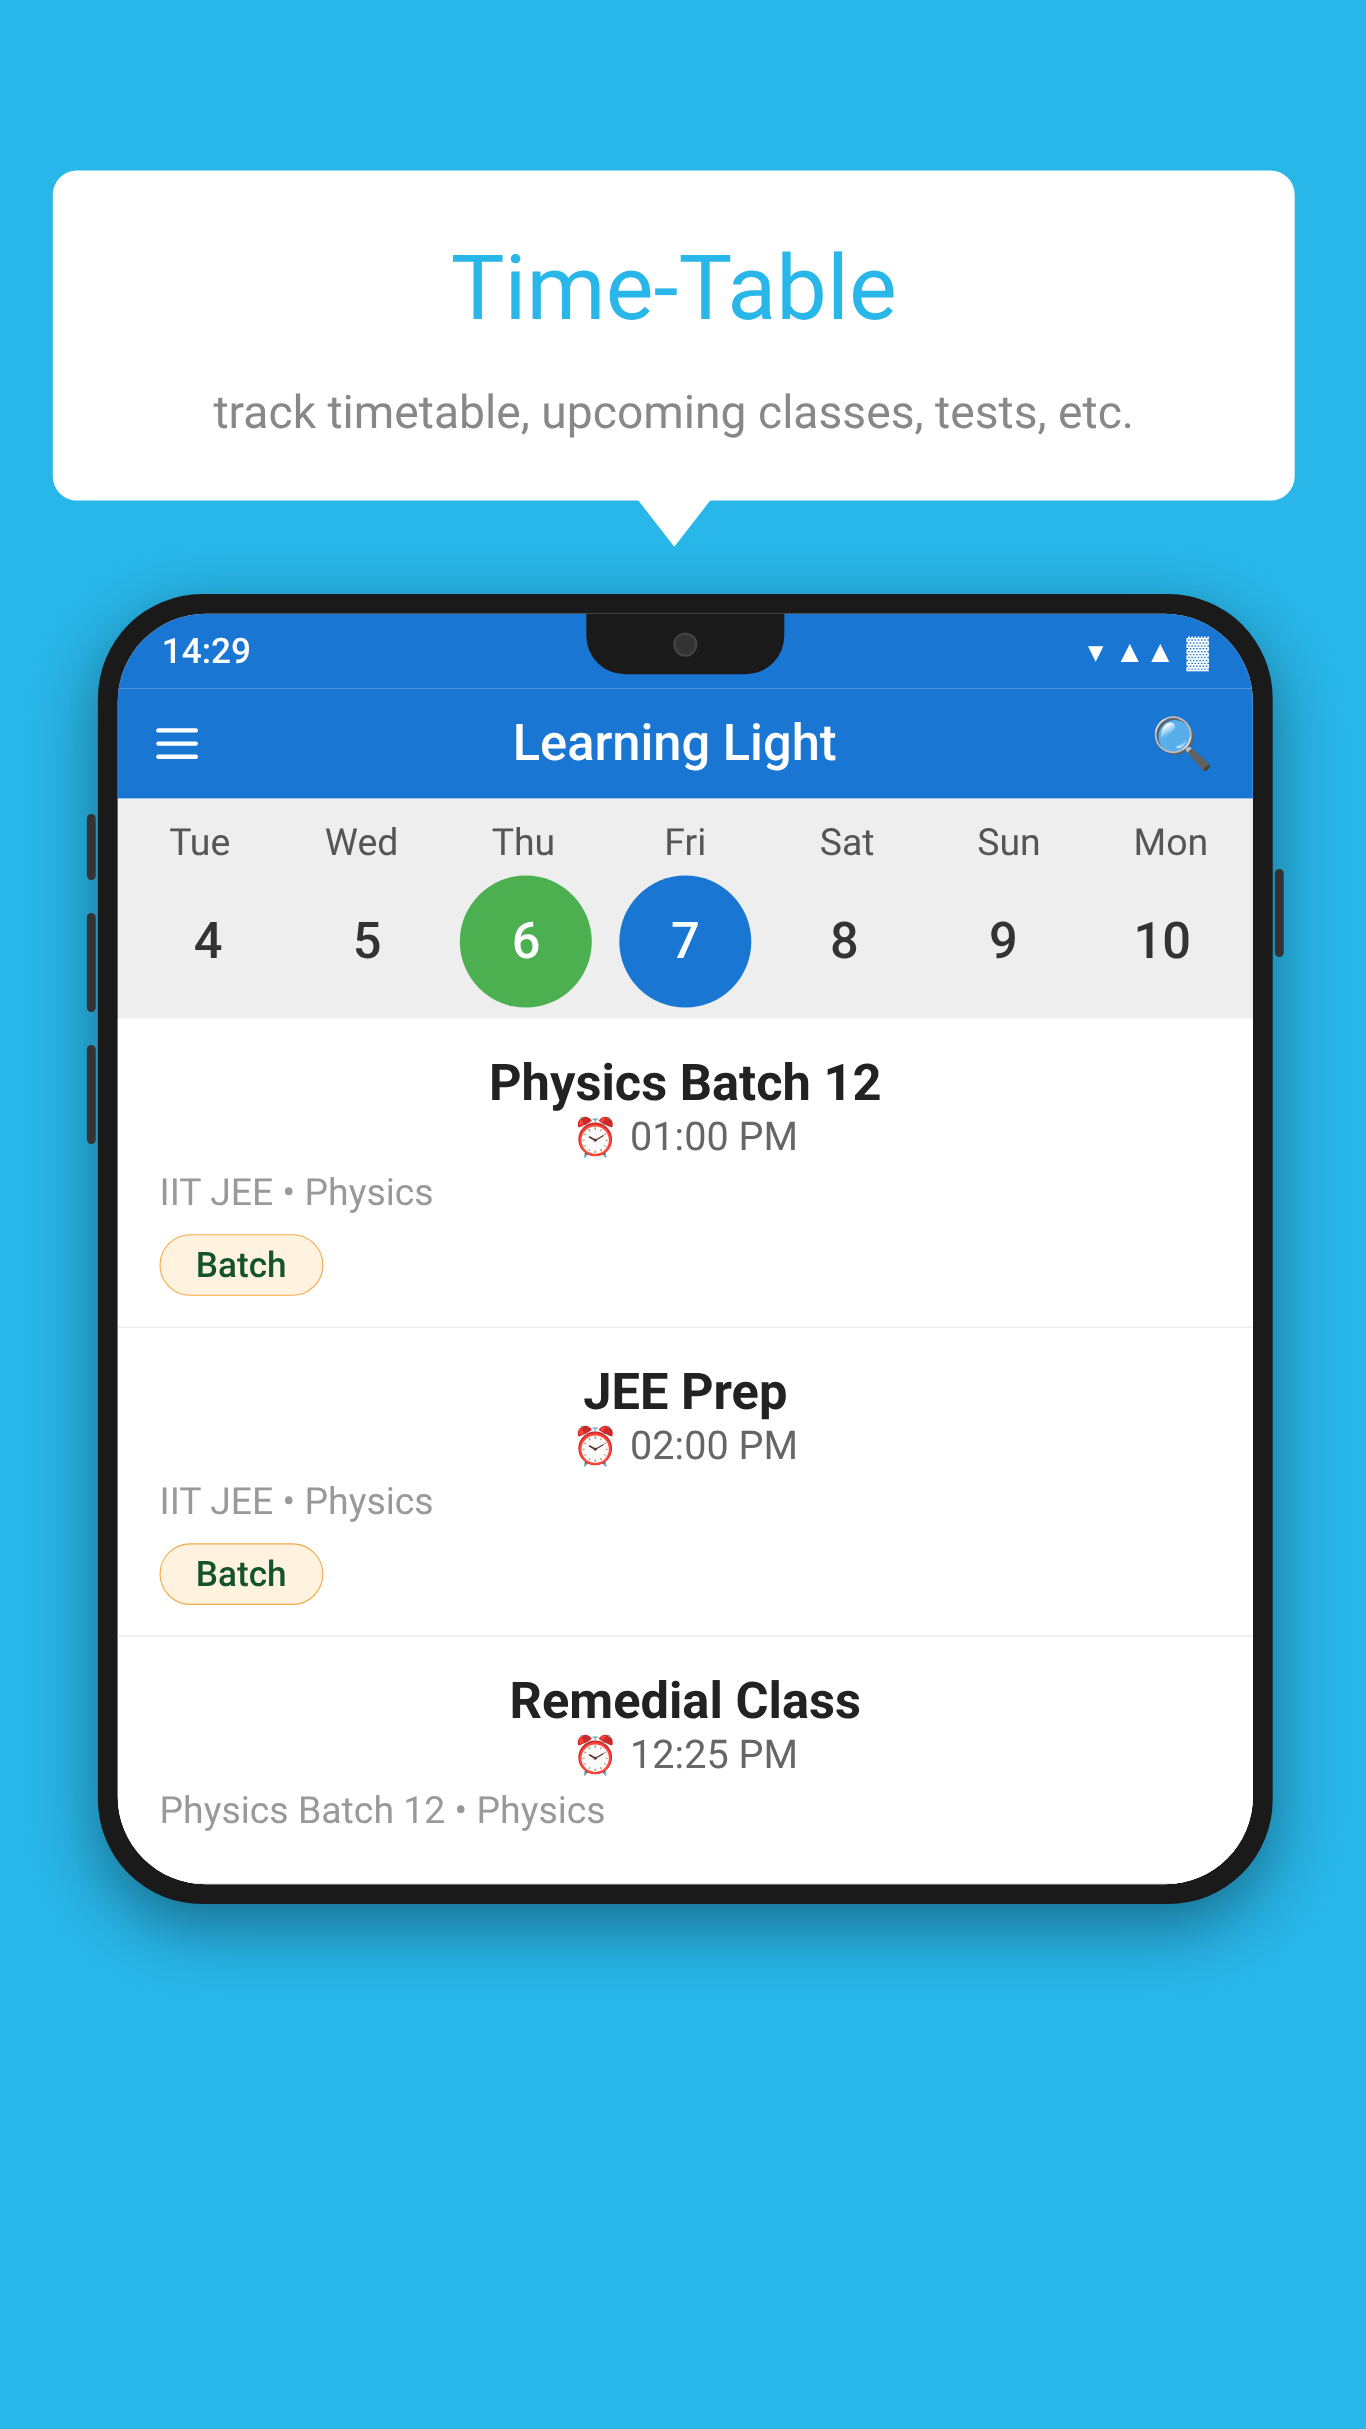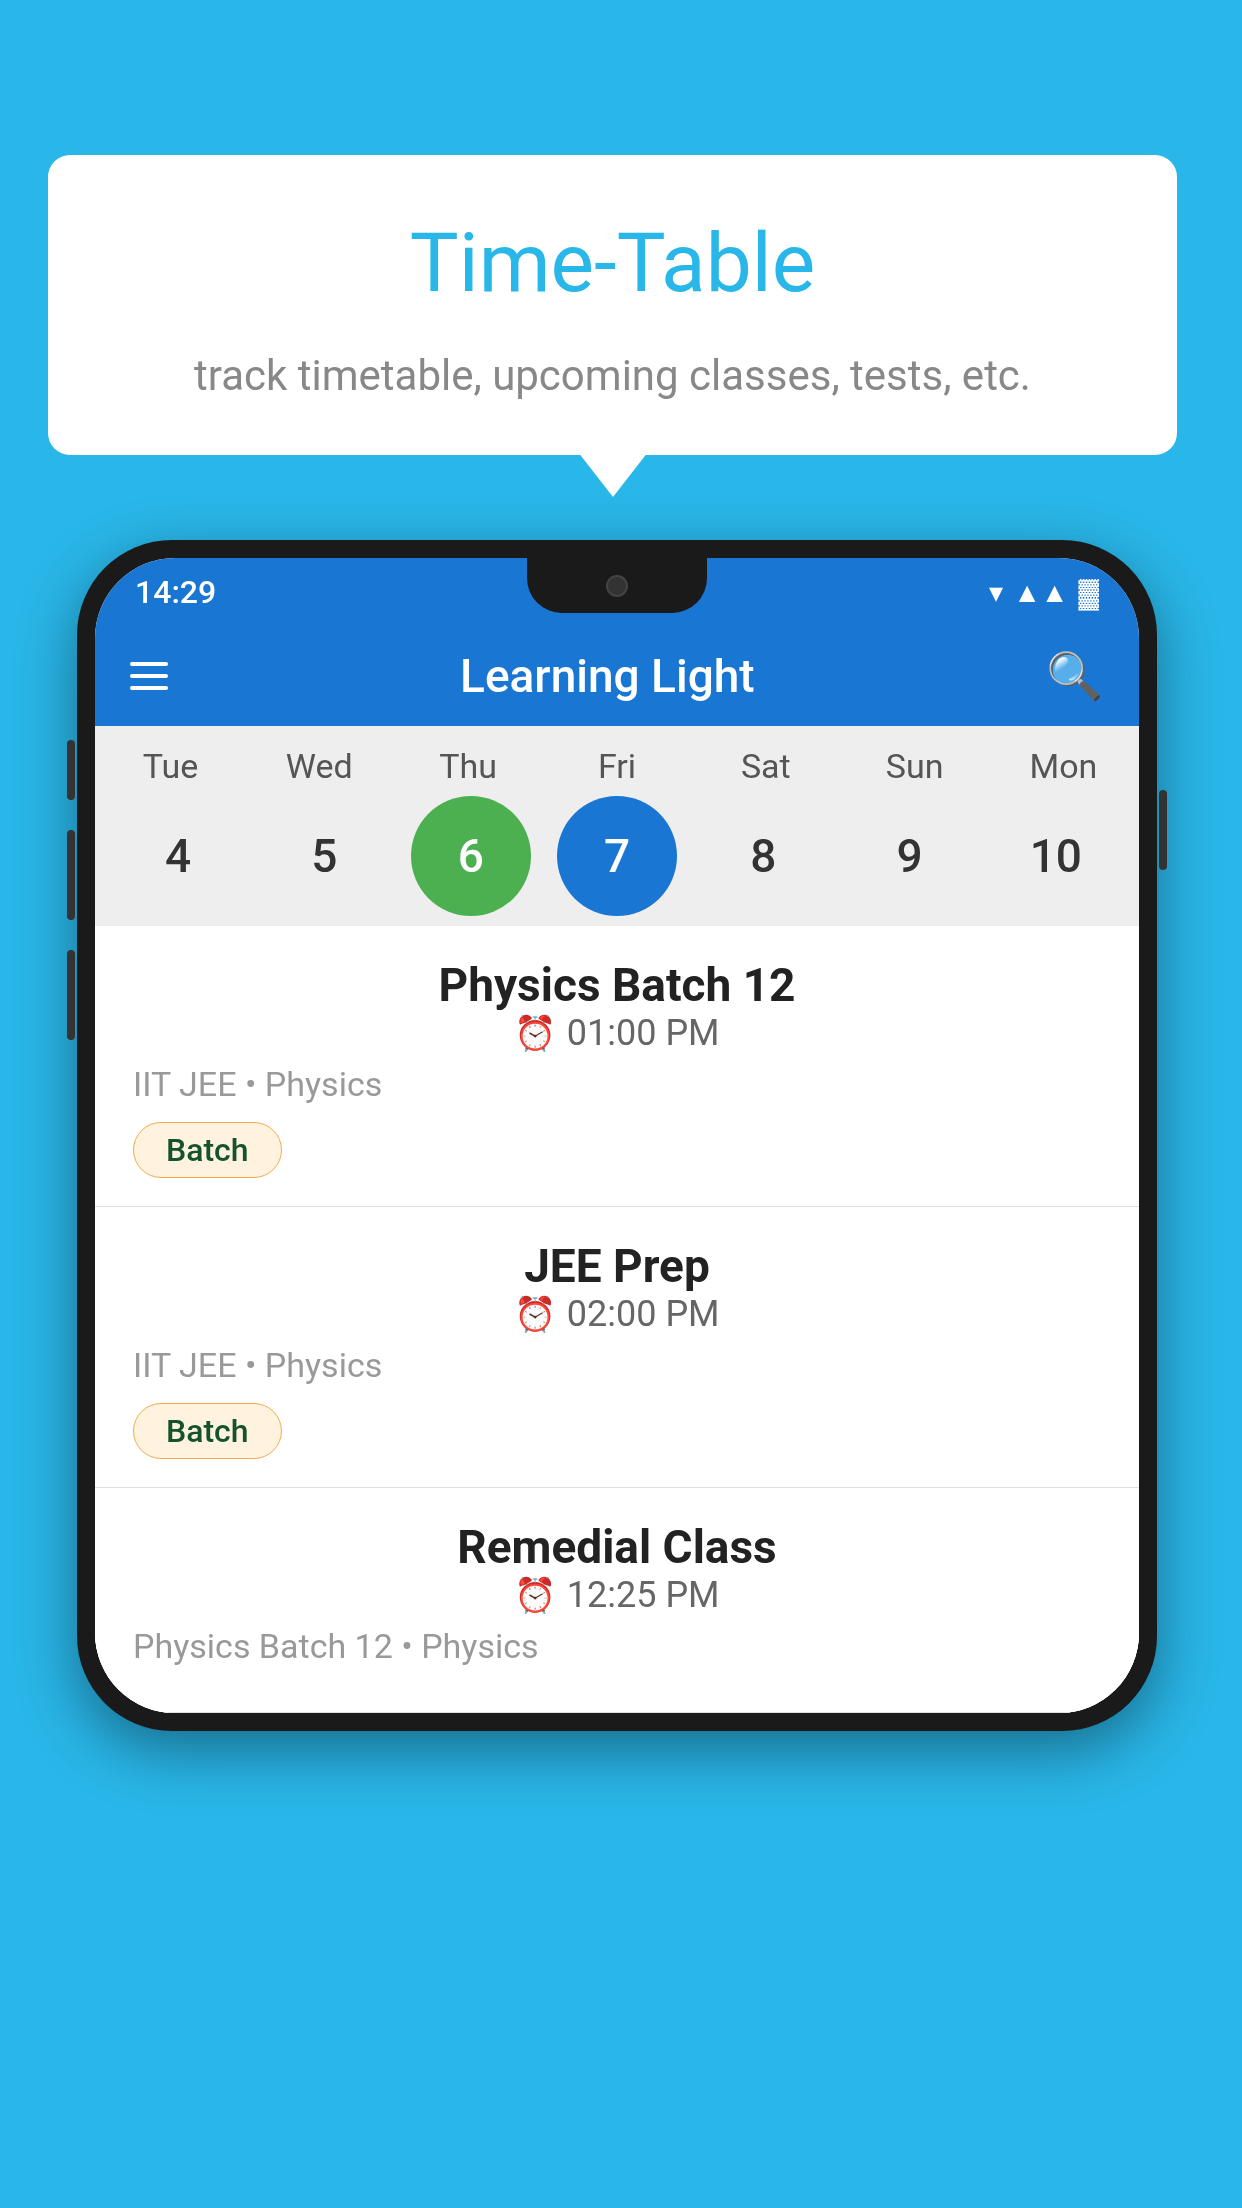--- a/index.html
+++ b/index.html
@@ -54,21 +54,21 @@
       font-size: 42px;
       color: #888;
       font-weight: 400;
       margin-top: 40px;
     }
 
     
     .phone-wrapper {
       position: absolute;
       top: 540px;
-      left: 77px;
+      left: 89px;
       right: 85px;
     }
 
     .phone-frame {
       background: #1a1a1a;
       border-radius: 95px;
       padding: 18px;
       box-shadow: 0 20px 60px rgba(0,0,0,0.4);
       position: relative;
     }

